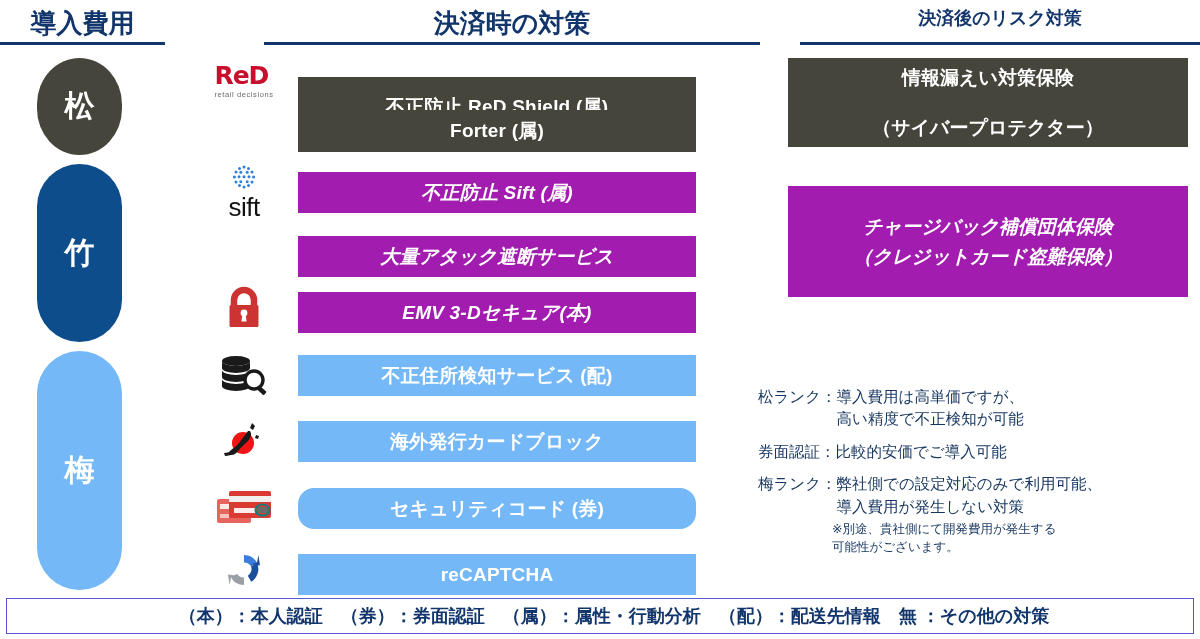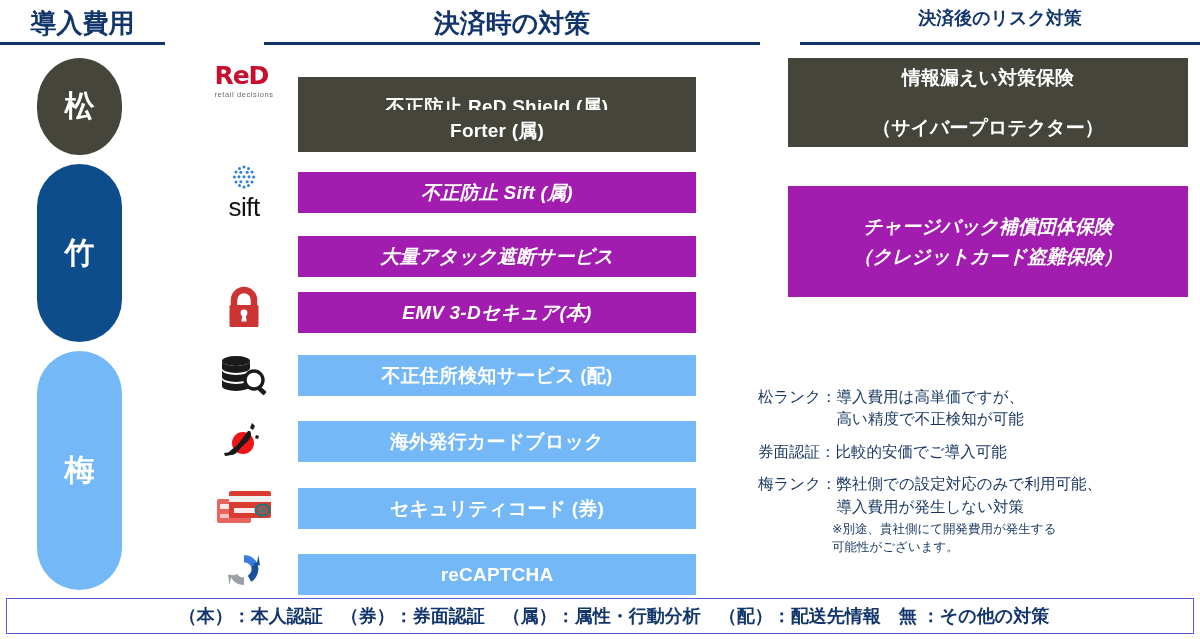--- a/index.html
+++ b/index.html
@@ -262,21 +262,21 @@
   </div>
 
   <div class="bar bar-light" style="left:298px; top:355px; width:398px; height:41px;">
     <span>不正住所検知サービス (配)</span>
   </div>
 
   <div class="bar bar-light" style="left:298px; top:421px; width:398px; height:41px;">
     <span>海外発行カードブロック</span>
   </div>
 
-  <div class="bar bar-light" style="left:298px; top:488px; width:398px; height:41px;">
+  <div class="bar bar-light" style="left:298px; top:488px; width:398px; height:41px;border-radius:16px;">
     <span>セキュリティコード (券)</span>
   </div>
 
   <div class="bar bar-light" style="left:298px; top:554px; width:398px; height:41px;">
     <span>reCAPTCHA</span>
   </div>
 
   <div class="box2 bar-dark" style="left:788px; top:58px; width:400px; height:89px;gap:20px;">
     <span>情報漏えい対策保険</span>
     <span>（サイバープロテクター）</span>

